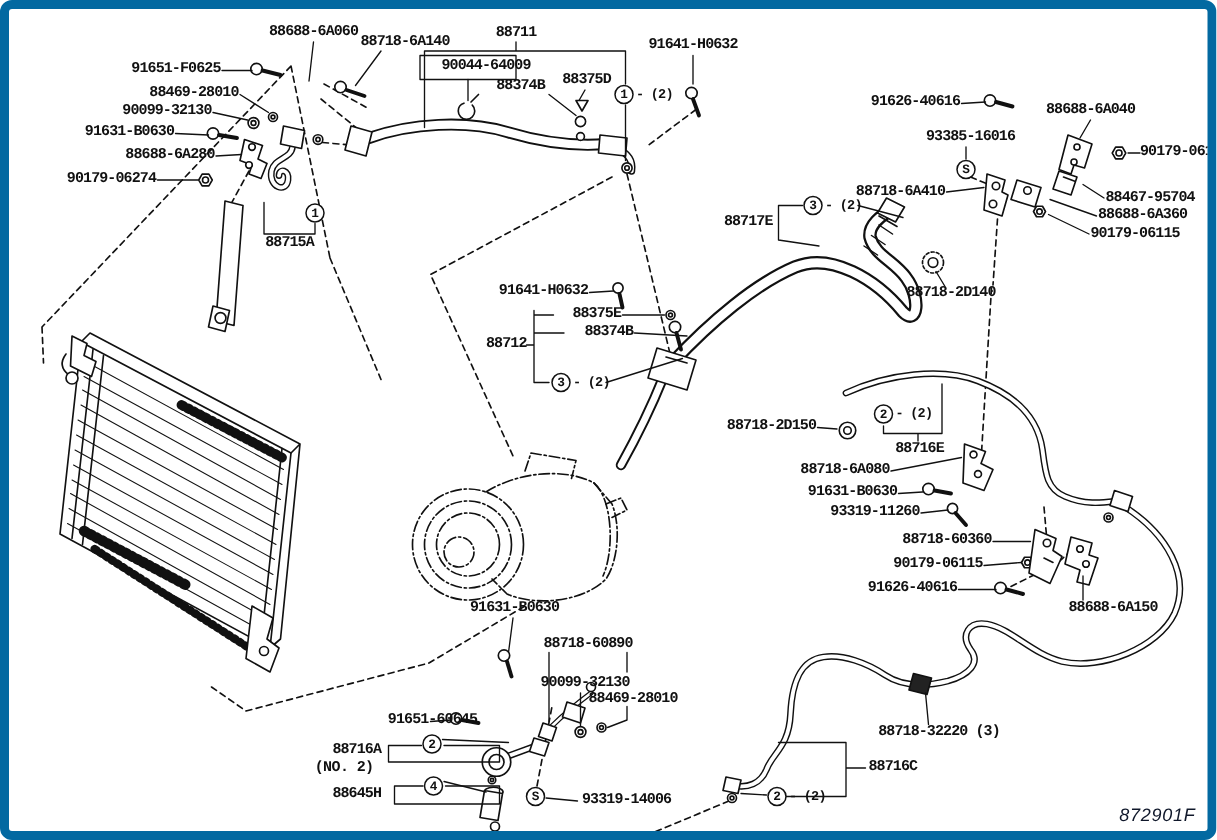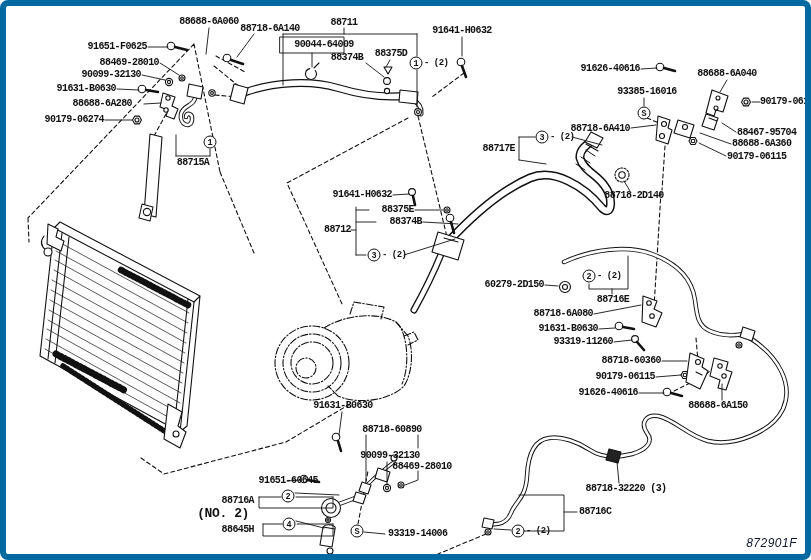--- a/index.html
+++ b/index.html
@@ -5,21 +5,21 @@
   html,body{margin:0;padding:0;background:#fff;}
   #stage{position:relative;width:811px;height:560px;background:#fff;overflow:hidden;
          border:6px solid #0369a1;border-radius:8px;box-sizing:border-box;
          font-family:"Liberation Sans",sans-serif;}
   #art{position:absolute;left:0;top:0;}
   #label-layer{position:absolute;left:0;top:0;width:811px;height:560px;pointer-events:none;}
   .plabel{position:absolute;font:bold 10px/1 "Liberation Mono","DejaVu Sans Mono",monospace;
           letter-spacing:-0.6px;color:#111;white-space:nowrap;transform:translate(-50%,-50%);}
   .plabel.a-l{transform:translate(0,-50%);}
   .plabel.a-r{transform:translate(-100%,-50%);}
-  .plabel.small{font-size:13px;letter-spacing:-0.4px;}
+  .plabel.small{font-size:10px;letter-spacing:-0.4px;}
   .callout{position:absolute;width:0;height:0;}
   .ccirc{position:absolute;left:0;top:0;transform:translate(-50%,-50%);width:13px;height:13px;
          border:1.4px solid #111;border-radius:50%;background:#fff;display:flex;align-items:center;
          justify-content:center;font:bold 8.5px "Liberation Mono","DejaVu Sans Mono",monospace;color:#111;
          box-sizing:border-box;}
   .csuf{position:absolute;left:8px;top:0;transform:translate(0,-50%);white-space:nowrap;
         font:bold 9px "Liberation Mono","DejaVu Sans Mono",monospace;letter-spacing:-0.5px;color:#111;}
   #figcode{position:absolute;right:8px;bottom:4px;font:italic 12px "Liberation Sans",sans-serif;
            color:#0f172a;letter-spacing:0.5px;}
 </style>
@@ -226,21 +226,21 @@
       M513,489 L558,489 L558,525 L513,525 M558,506 L571,506"></path>
   </svg>
 
   <div id="label-layer">
       <div class="plabel a-c" style="left: 203px; top: 16px;">88688-6A060</div>
       <div class="plabel a-c" style="left: 264px; top: 23px;">88718-6A140</div>
       <div class="plabel a-r" style="left: 141px; top: 41px;">91651-F0625</div>
       <div class="plabel a-r" style="left: 153px; top: 57px;">88469-28010</div>
       <div class="plabel a-r" style="left: 135px; top: 69px;">90099-32130</div>
       <div class="plabel a-r" style="left: 110px; top: 83px;">91631-B0630</div>
-      <div class="plabel a-r" style="left: 126px; top: 98px; padding-left: 28px;">88688-6A280</div>
+      <div class="plabel a-r" style="left: 137px; top: 98px; padding-left: 28px;">88688-6A280</div>
       <div class="plabel a-r" style="left: 98px; top: 114px; padding-left: 41px;">90179-06274</div>
       <div class="plabel a-c" style="left: 187px; top: 157px;">88715A</div>
       <div class="plabel a-c" style="left: 338px; top: 17px;">88711</div>
       <div class="plabel a-c" style="left: 306px; top: 39px; margin-left: 12px;">90044-64009</div>
       <div class="plabel a-c" style="left: 341px; top: 52px;">88374B</div>
       <div class="plabel a-c" style="left: 385px; top: 48px;">88375D</div>
       <div class="plabel a-c" style="left: 456px; top: 25px;">91641-H0632</div>
       <div class="plabel a-r" style="left: 634px; top: 63px;">91626-40616</div>
       <div class="plabel a-c" style="left: 721px; top: 68px;">88688-6A040</div>
       <div class="plabel a-l" style="left: 754px; top: 96px;">90179-06115</div>
@@ -248,29 +248,29 @@
       <div class="plabel a-r" style="left: 624px; top: 123px;">88718-6A410</div>
       <div class="plabel a-l" style="left: 731px; top: 127px;">88467-95704</div>
       <div class="plabel a-l" style="left: 726px; top: 138px;">88688-6A360</div>
       <div class="plabel a-l" style="left: 721px; top: 151px;">90179-06115</div>
       <div class="plabel a-r" style="left: 509px; top: 143px;">88717E</div>
       <div class="plabel a-c" style="left: 628px; top: 190px;">88718-2D140</div>
       <div class="plabel a-r" style="left: 386px; top: 189px;">91641-H0632</div>
       <div class="plabel a-r" style="left: 408px; top: 204px;">88375E</div>
       <div class="plabel a-r" style="left: 416px; top: 216px;">88374B</div>
       <div class="plabel a-r" style="left: 345px; top: 224px;">88712</div>
-      <div class="plabel a-r" style="left: 538px; top: 279px;">60279-2D150</div>
+      <div class="plabel a-r" style="left: 538px; top: 279px;">88718-2D150</div>
       <div class="plabel a-c" style="left: 607px; top: 294px;">88716E</div>
       <div class="plabel a-r" style="left: 587px; top: 308px;">88718-6A080</div>
       <div class="plabel a-r" style="left: 592px; top: 323px;">91631-B0630</div>
       <div class="plabel a-r" style="left: 607px; top: 336px;">93319-11260</div>
       <div class="plabel a-r" style="left: 655px; top: 355px;">88718-60360</div>
       <div class="plabel a-r" style="left: 649px; top: 371px;">90179-06115</div>
       <div class="plabel a-r" style="left: 632px; top: 387px;">91626-40616</div>
-      <div class="plabel a-c" style="left: 712px; top: 400px; text-align: center;">88688-6A150</div>
+      <div class="plabel a-c" style="left: 736px; top: 400px; text-align: center;">88688-6A150</div>
       <div class="plabel a-c" style="left: 337px; top: 400px;">91631-B0630</div>
       <div class="plabel a-c" style="left: 386px; top: 424px;">88718-60890</div>
       <div class="plabel a-c" style="left: 384px; top: 450px;">90099-32130</div>
       <div class="plabel a-c" style="left: 416px; top: 461px;">88469-28010</div>
       <div class="plabel a-r" style="left: 280px; top: 475px; margin-left: 32px;">91651-60645</div>
       <div class="plabel a-r" style="left: 248px; top: 495px;">88716A</div>
       <div class="plabel a-r small" style="left: 243px; top: 507px;">(NO. 2)</div>
       <div class="plabel a-r" style="left: 248px; top: 524px;">88645H</div>
       <div class="plabel a-l" style="left: 382px; top: 528px;">93319-14006</div>
       <div class="plabel a-c" style="left: 620px; top: 483px;">88718-32220 (3)</div>

